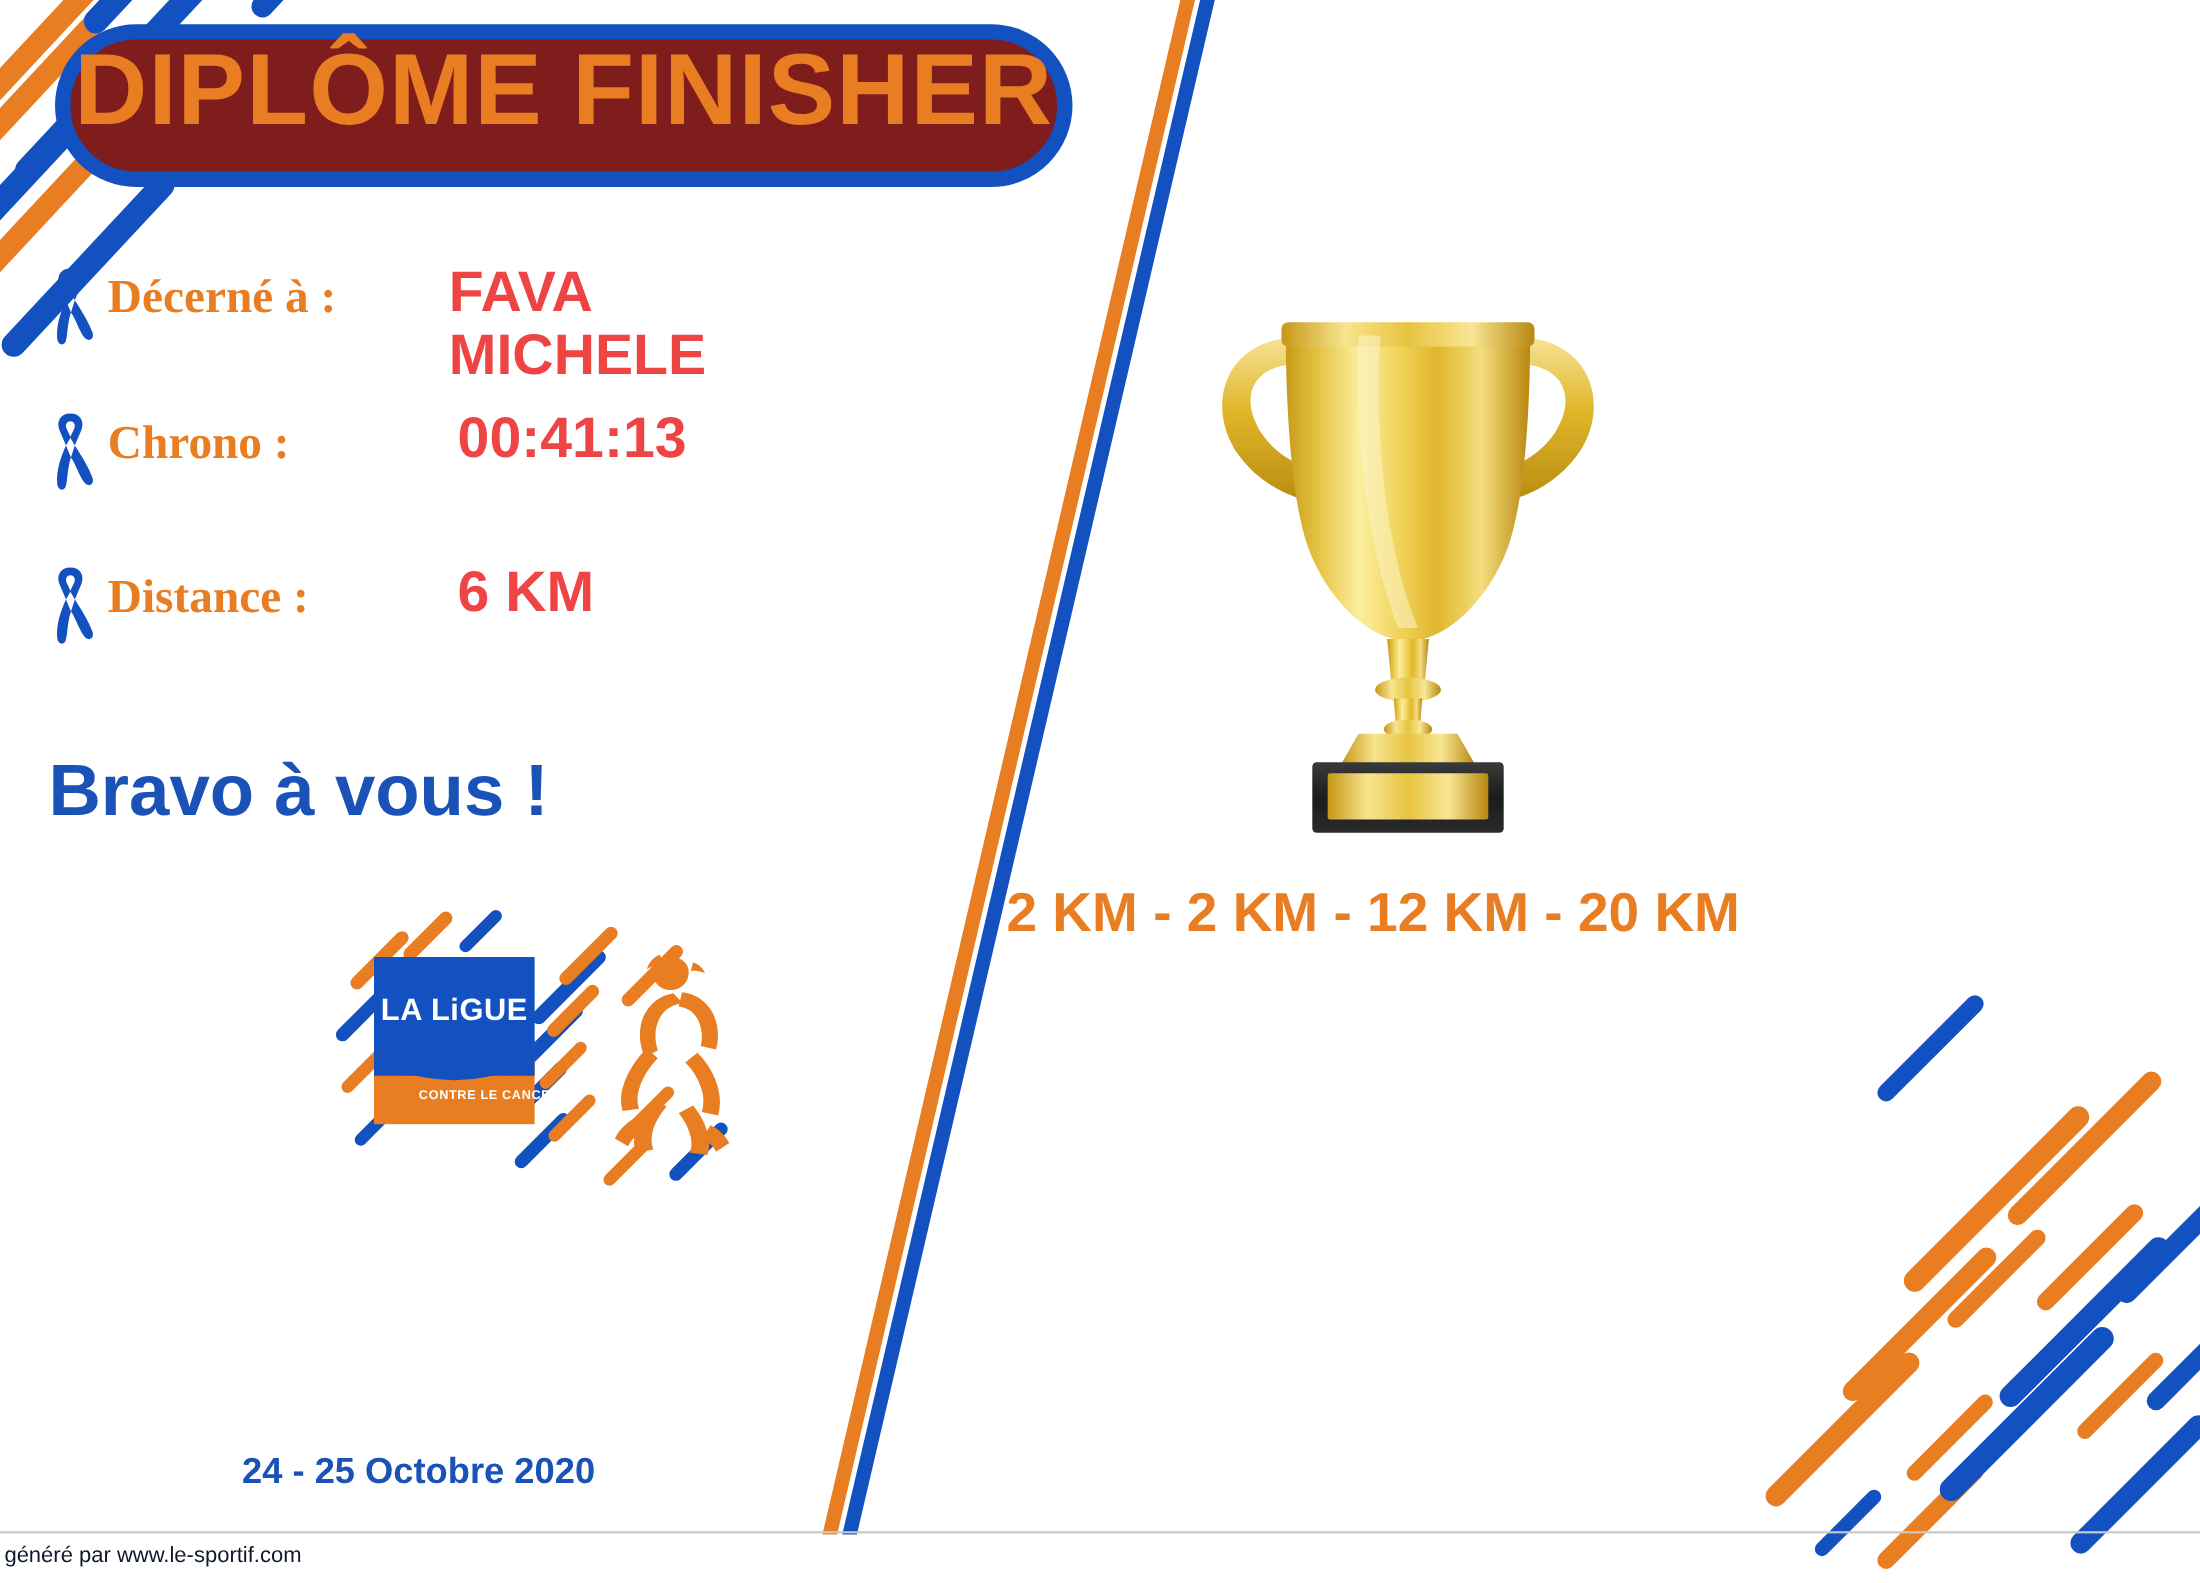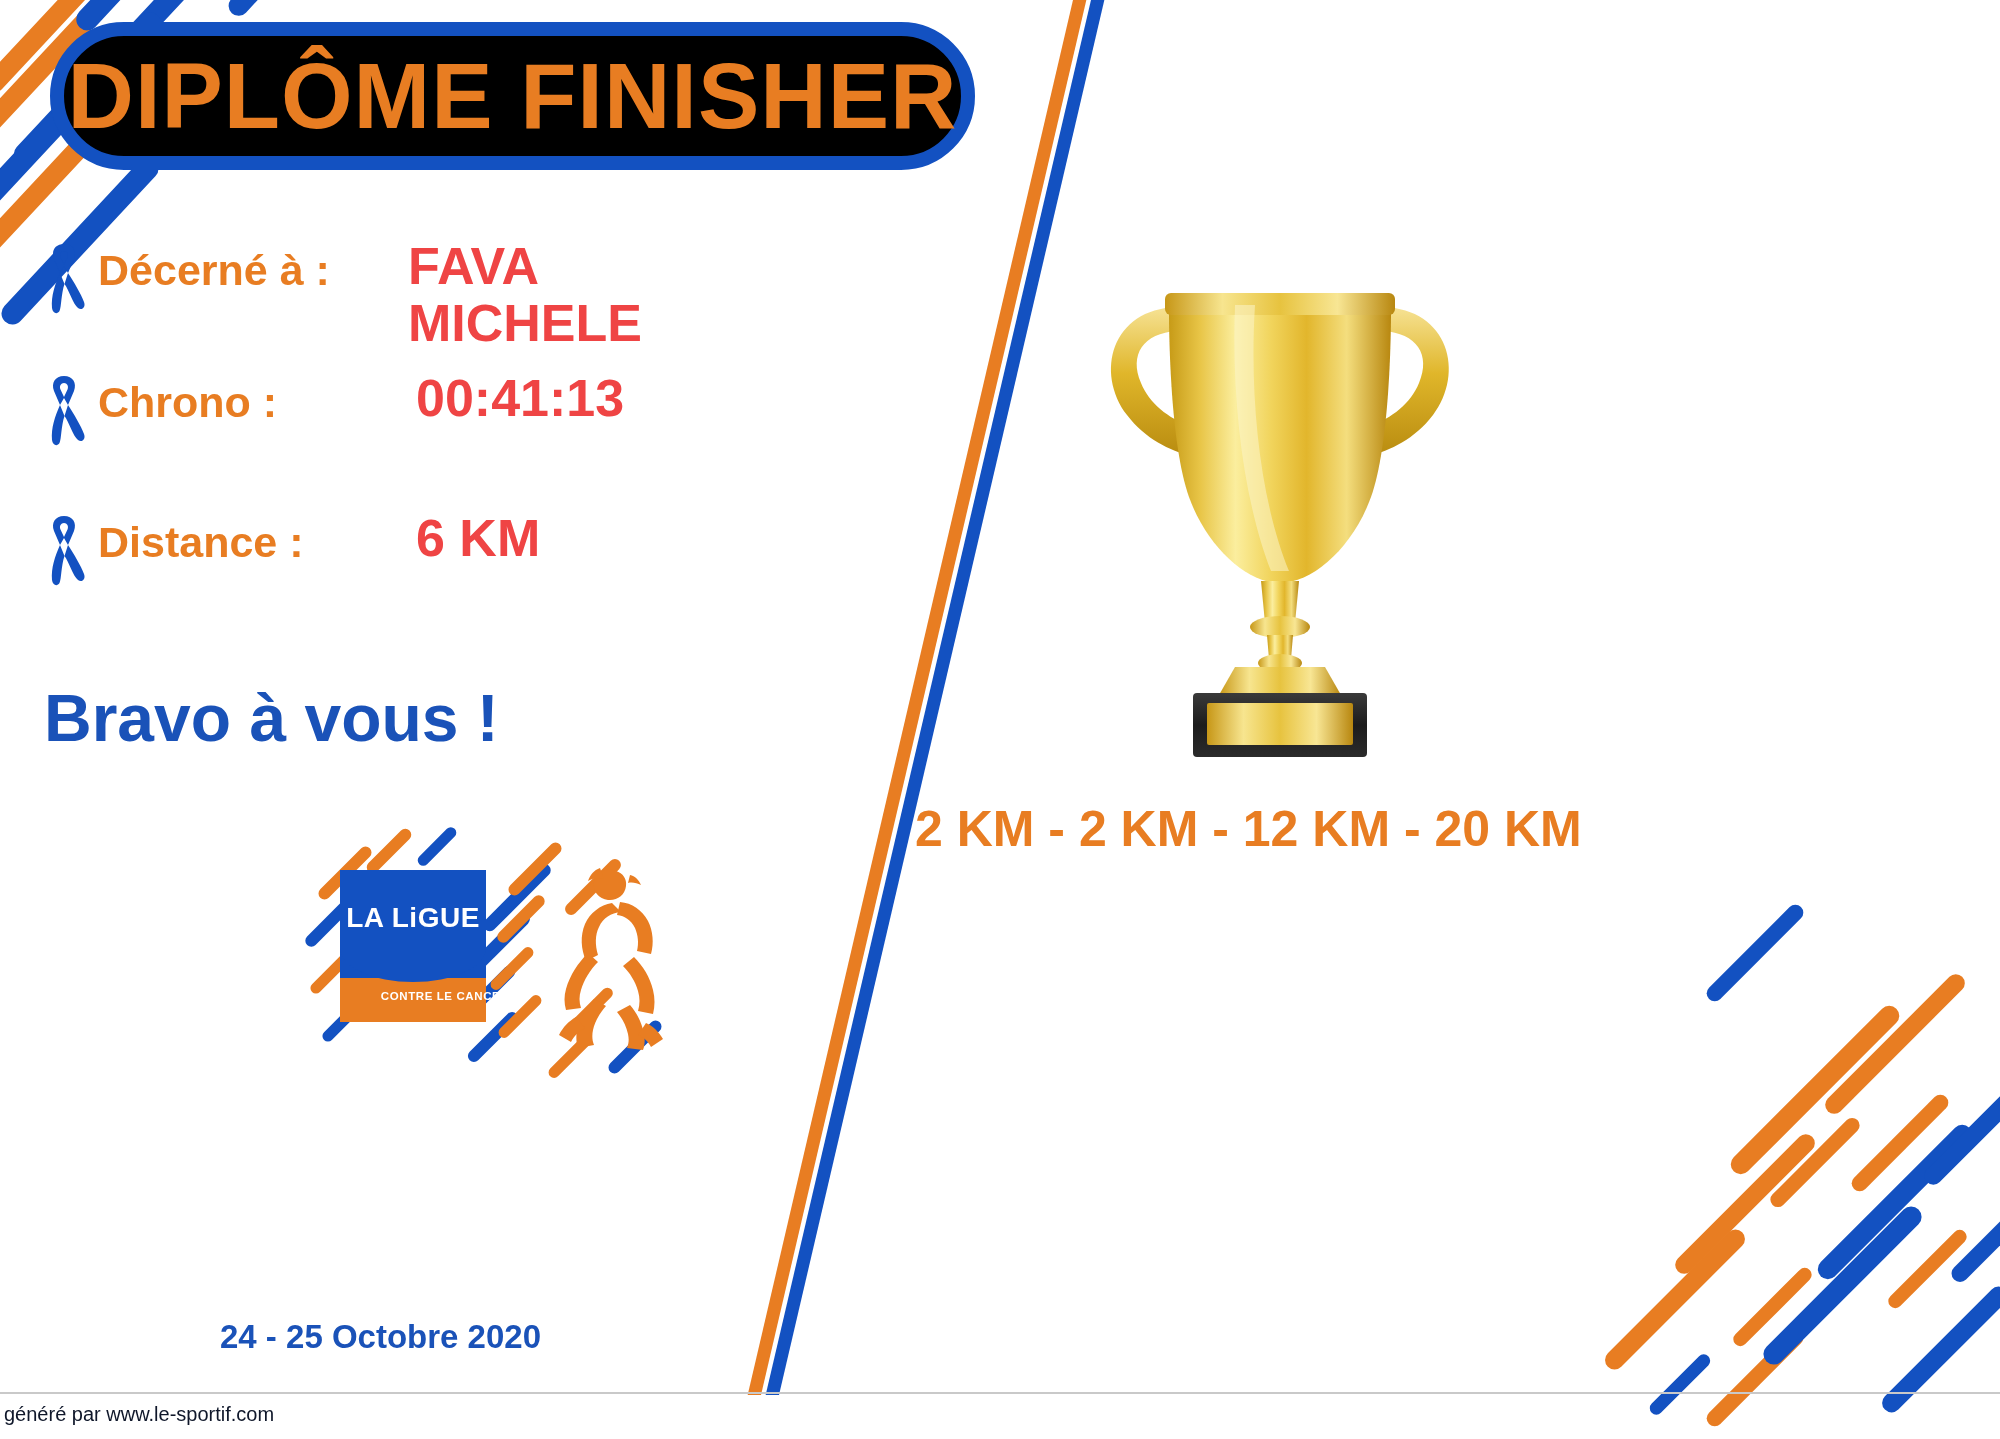--- a/index.html
+++ b/index.html
@@ -11,36 +11,36 @@
     position:relative;
   }
   .stage{position:absolute;inset:0;overflow:hidden;}
 
   
   .stripe{position:absolute;border-radius:99px;transform-origin:center;}
 
   
   #title-frame{
     position:absolute;left:50px;top:22px;width:925px;height:148px;
-    border:14px solid #1351C1;border-radius:78px;background:#000000;
+    border:14px solid #1351C1;border-radius:78px;background:#7f1d1d;
     box-sizing:border-box;z-index:6;
-    display:flex;align-items:center;justify-content:center;
+    display:flex;align-items:flex-start;justify-content:center;
   }
   #title-text{
     color:#E87D22;font-size:92px;font-weight:700;letter-spacing:1px;
     line-height:1;white-space:nowrap;
   }
 
   
   #info{position:absolute;left:40px;top:238px;width:700px;z-index:5;}
   .row{display:flex;align-items:flex-start;margin-bottom:10px;}
   .ribbon{width:48px;min-width:48px;height:74px;margin-right:10px;margin-top:4px;}
   .lbl{
     color:#E87D22;font-size:43px;font-weight:700;line-height:1.05;
-    white-space:nowrap;padding-top:10px;
+    white-space:nowrap;padding-top:10px;font-family:Liberation Serif, serif;
   }
   .val{
     color:#ef4444;font-size:52px;font-weight:700;line-height:1.10;
     white-space:pre-line;
   }
   .lbl-col{width:310px;min-width:310px;}
 
   #row-name{margin-bottom:18px;}
   #row-chrono{margin-bottom:62px;}
   #row-chrono .val{padding-left:8px;}

